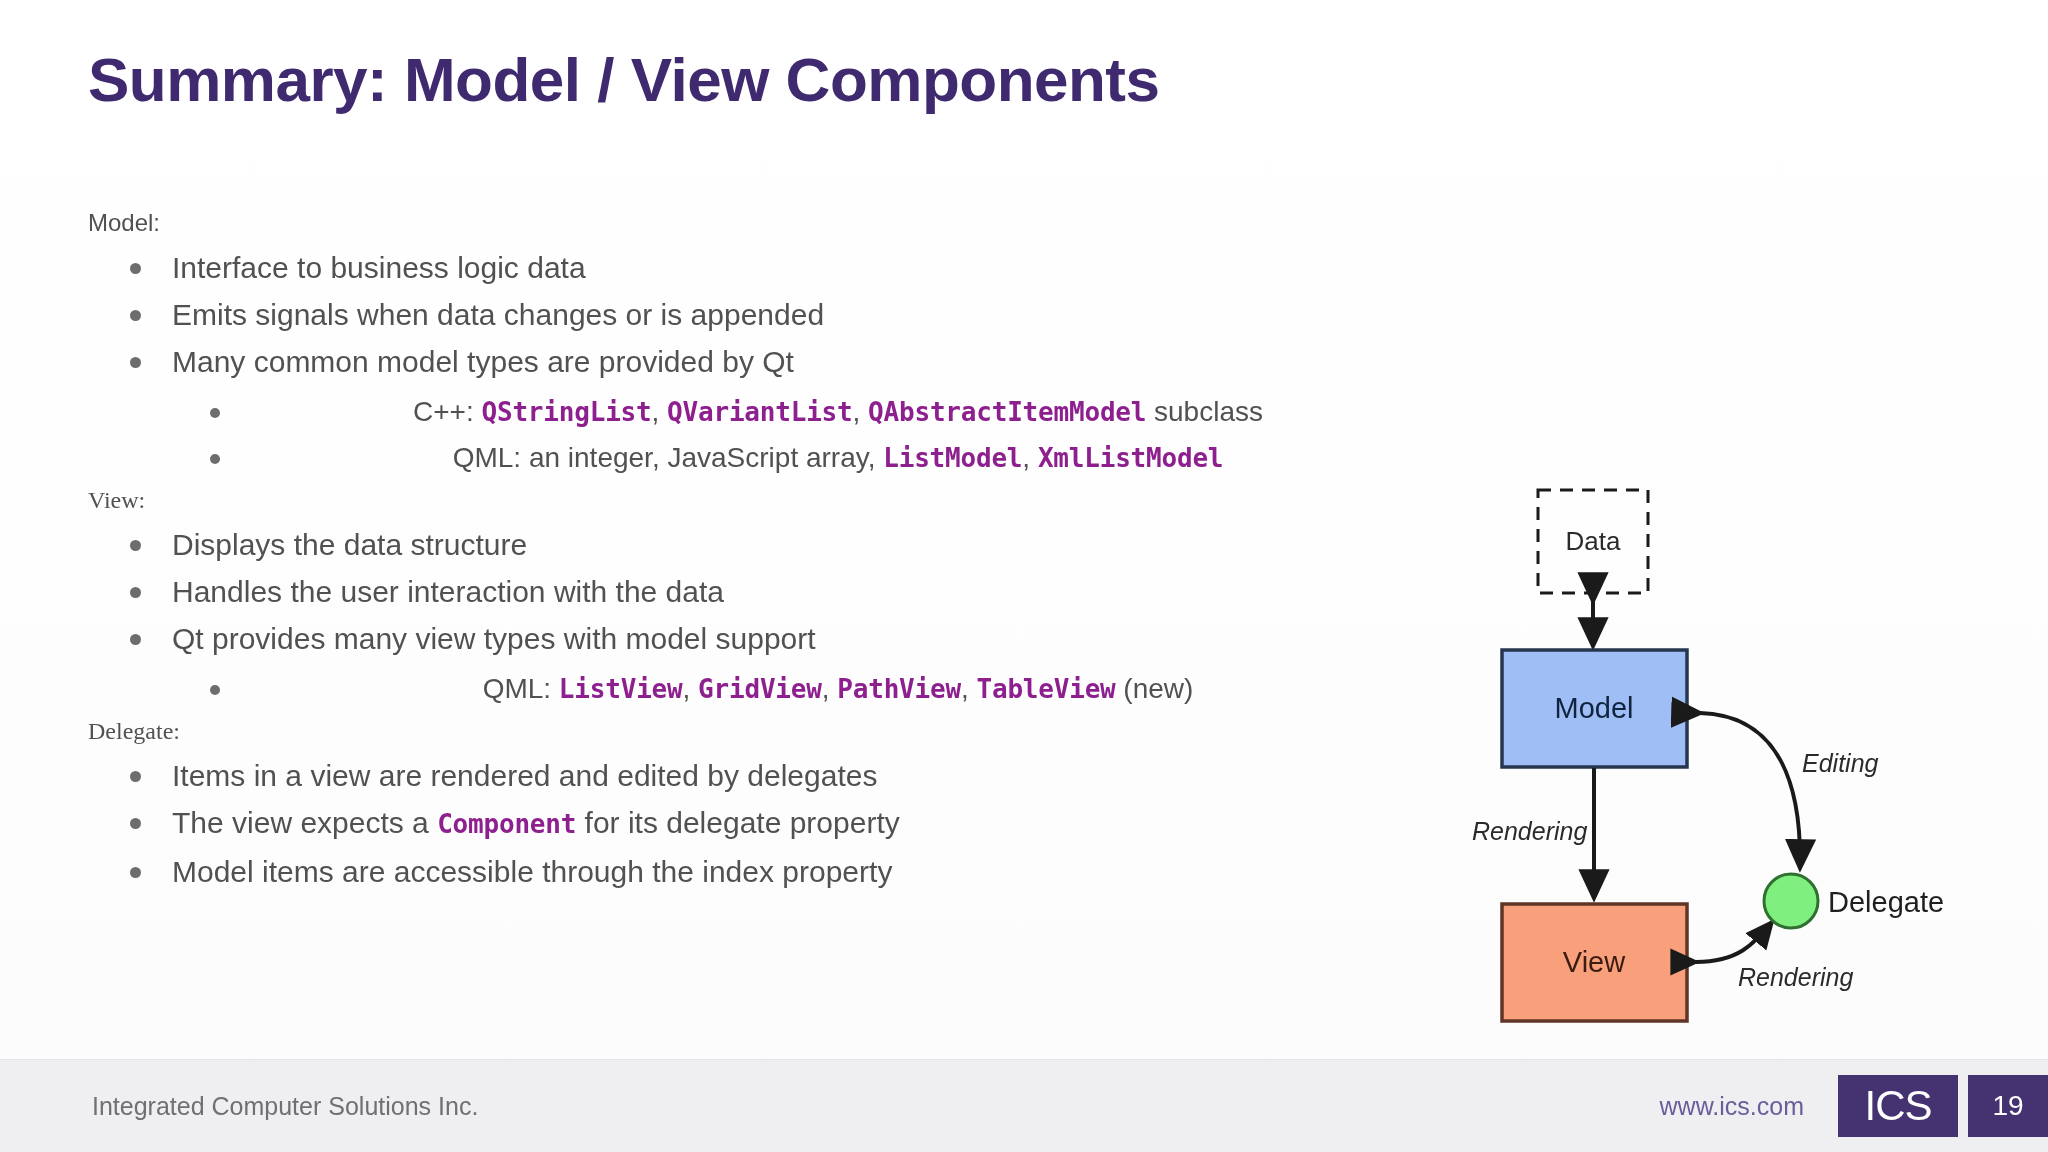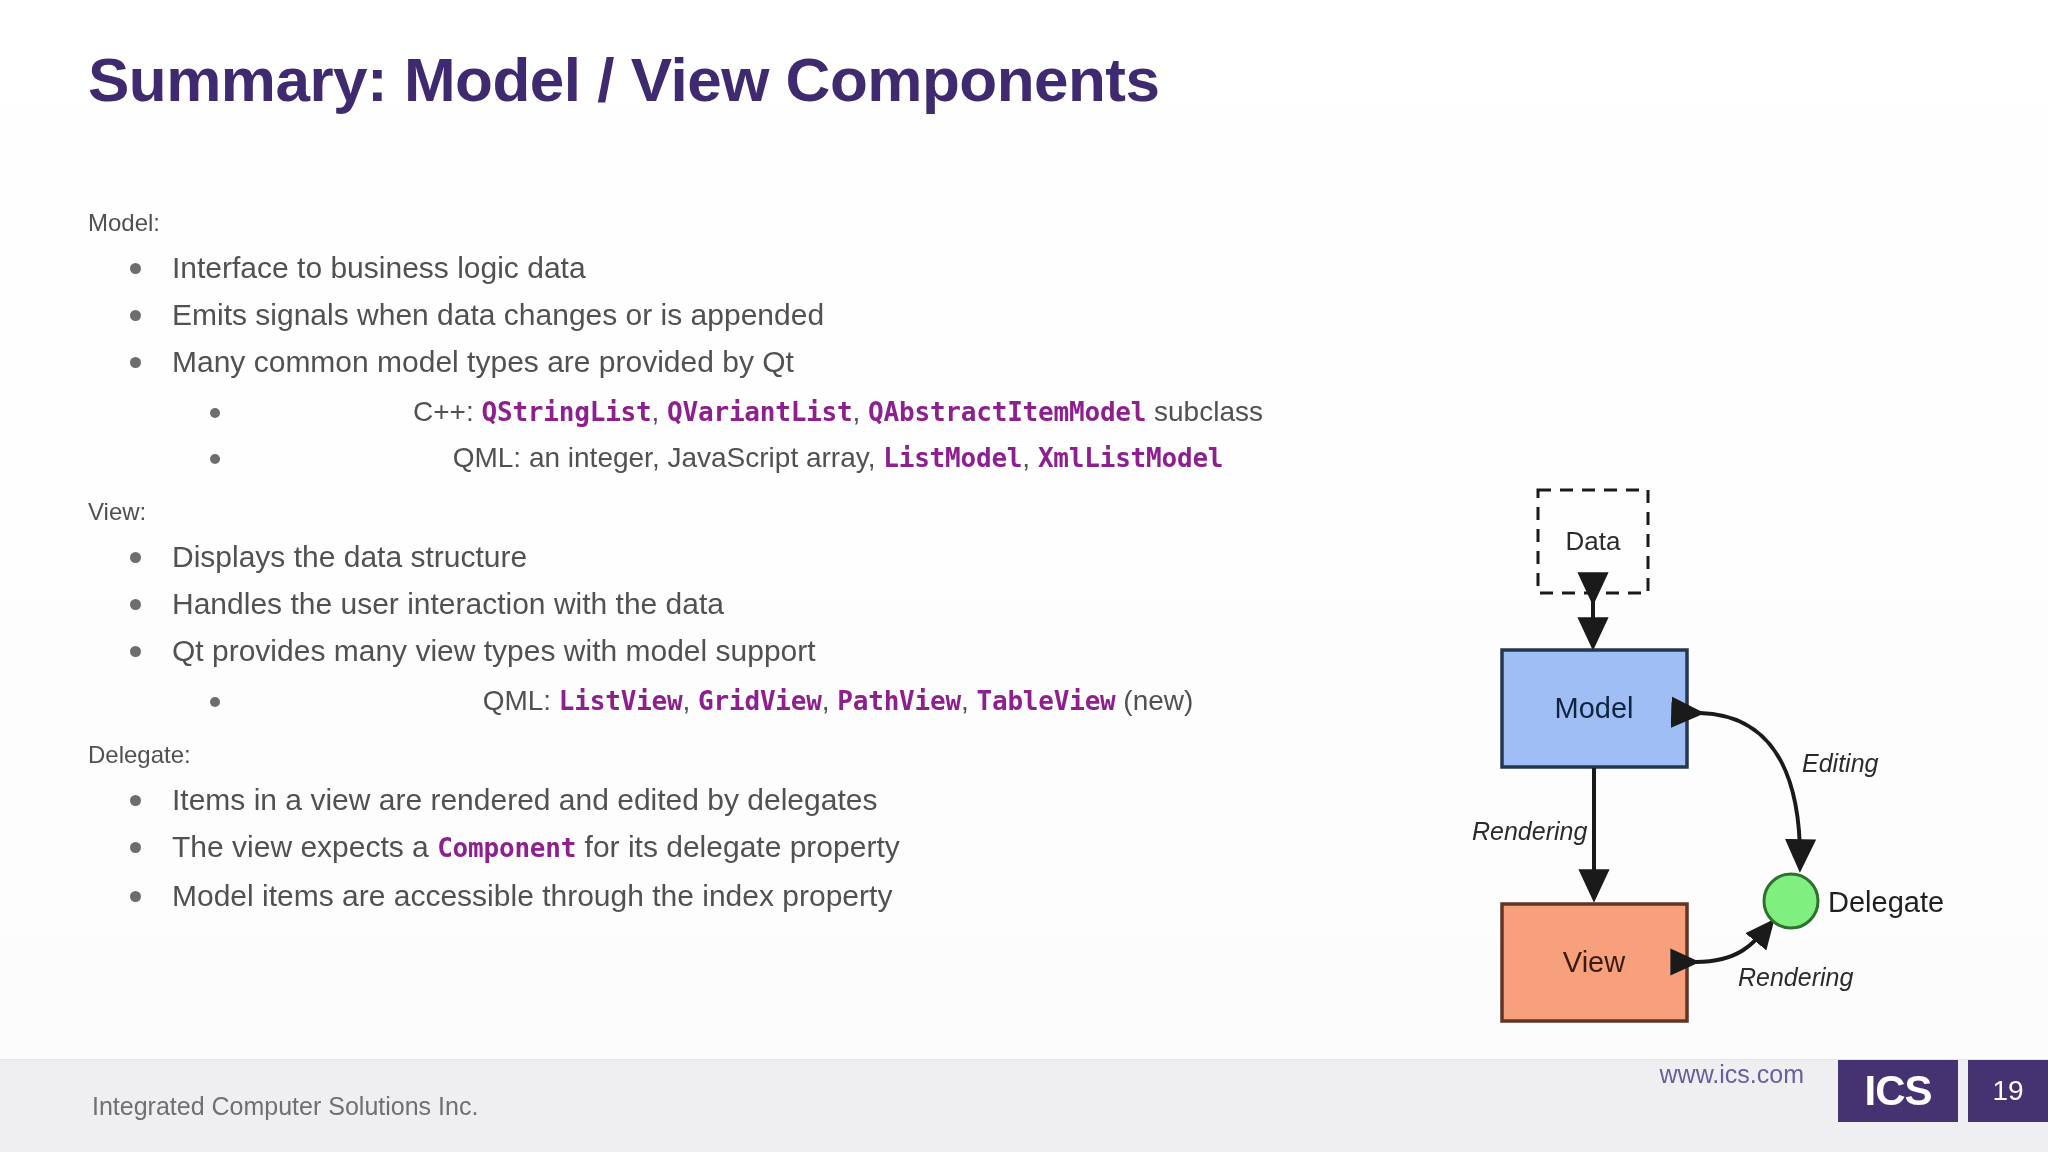--- a/index.html
+++ b/index.html
@@ -41,21 +41,21 @@
     top: 208px;
     width: 1340px;
   }
 
   .section-head {
     font-size: 24px;
     color: #515151;
     margin: 0 0 6px 0;
     line-height: 1.25;
   }
-  .section-head.tight-top { margin-top: 16px; }
+  .section-head.tight-top { margin-top: 4px; font-family: Liberation Serif, serif; }
 
   ul.lv1 {
     list-style: none;
     margin: 0 0 4px 0;
     padding: 0;
   }
   ul.lv1 > li {
     position: relative;
     padding-left: 84px;
     font-size: 30px;
@@ -134,35 +134,36 @@
     font-size: 25px;
     color: #6f6f74;
     white-space: nowrap;
   }
   .footer-right {
     position: absolute;
     right: 0;
     top: 0;
     height: 100%;
     display: flex;
+    align-items: center;
     gap: 0;
   }
   .footer-url {
     font-size: 25px;
     color: #6b5d9b;
     margin-right: 34px;
     white-space: nowrap;
   }
   .ics-logo {
     width: 120px;
     height: 62px;
     background: #453270;
     color: #ffffff;
     font-size: 42px;
-    font-weight: 700;
+    font-weight: 400;
     letter-spacing: -1px;
     display: flex;
     align-items: center;
     justify-content: center;
     margin-right: 10px;
   }
   .page-badge {
     width: 80px;
     height: 62px;
     background: #453270;

